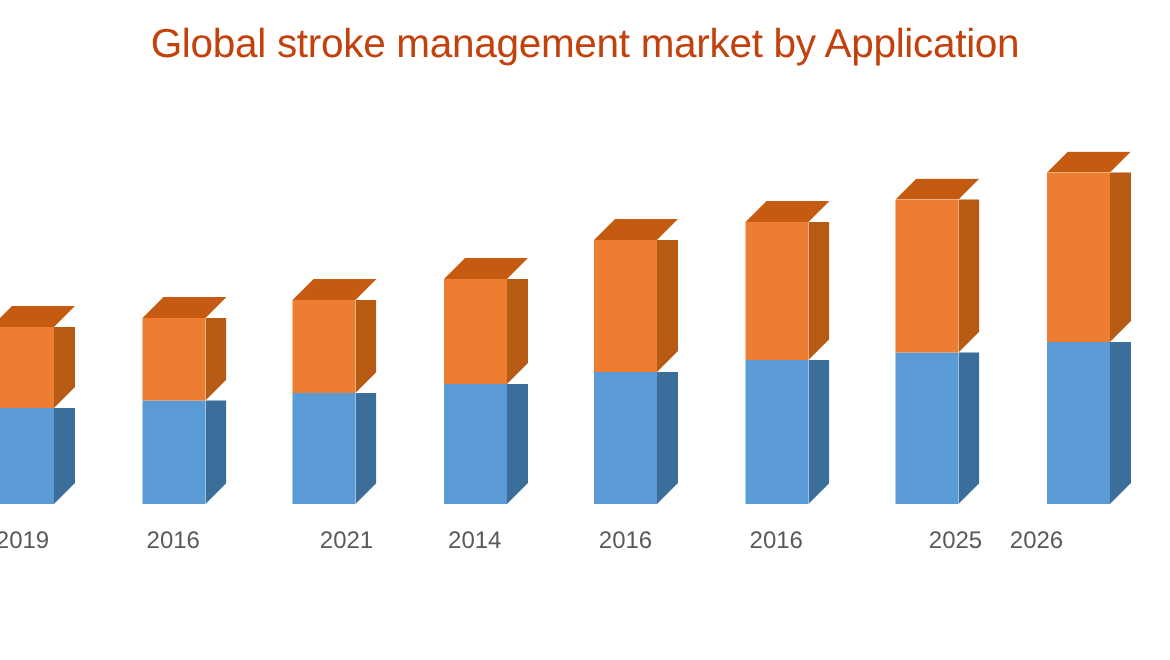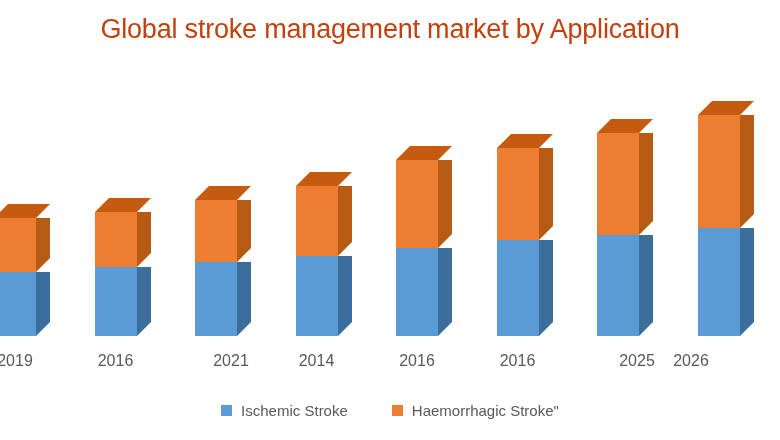--- a/index.html
+++ b/index.html
@@ -228,25 +228,14 @@
         </div>
         <div class="seg seg-orange" style="height: 113px; bottom: 108px;">
           <div class="face-front"></div>
           <div class="face-side"></div>
           <div class="face-top"></div>
         </div>
       </div>
       <div class="x-label" style="left: 656px;">2026</div>
     </div>
 
-  <div class="legend">
-
-  <div class="legend-item">
-        <span class="legend-swatch blue"></span>
-        <span>Ischemic Stroke</span>
-      </div>
-      <div class="legend-item">
-        <span class="legend-swatch orange"></span>
-        <span>Haemorrhagic Stroke"</span>
-      </div>
-    </div>
 
 </div>
 
 </body></html>

